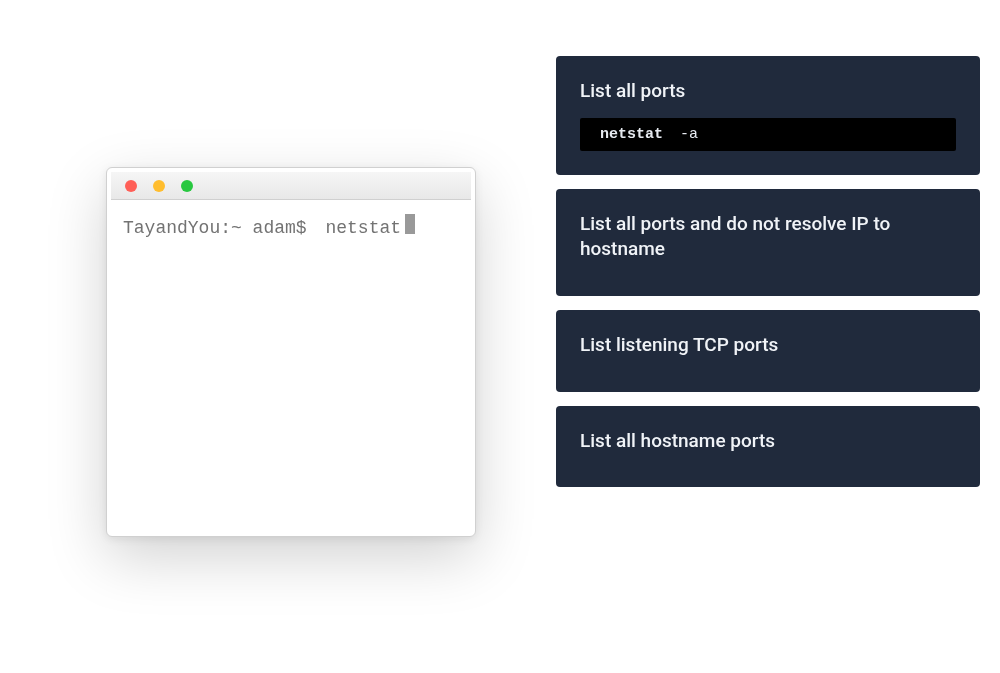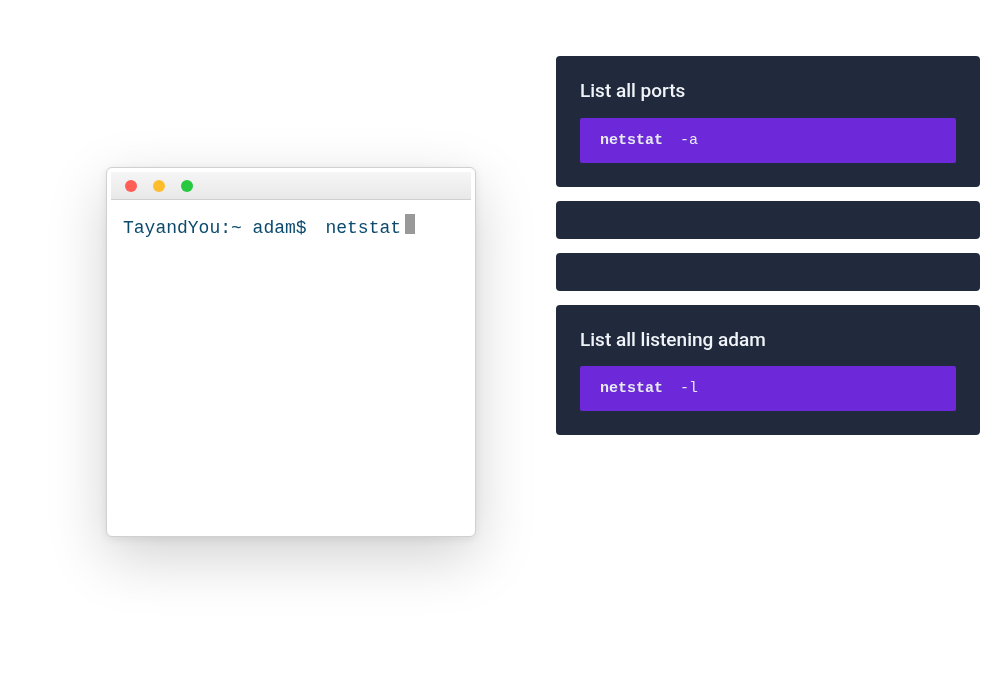--- a/index.html
+++ b/index.html
@@ -41,21 +41,21 @@
       border-radius: 50%;
       display: inline-block;
     }
     .tl-close { background: #ff5f57; }
     .tl-min   { background: #ffbd2e; }
     .tl-max   { background: #28c840; }
     .terminal-body {
       padding: 6px 8px;
       font-family: "Menlo", "Consolas", "Courier New", monospace;
       font-size: 18px;
-      color: #0c4a6e;
+      color: #737373;
       white-space: pre;
       line-height: 1.3;
     }
     .cursor {
       display: inline-block;
       width: 10px;
       height: 20px;
       background: #999;
       vertical-align: text-bottom;
       margin-left: 0px;
@@ -75,23 +75,23 @@
       padding: 18px 20px 20px 20px;
       color: #f0f3f7;
     }
     .card-title {
       font-size: 19px;
       font-weight: 500;
       margin-bottom: 14px;
       line-height: 1.35;
     }
     .card-code {
-      background: #6d28d9;
+      background: #000000;
       border-radius: 2px;
-      padding: 14px 16px;
+      padding: 8px 16px;
       font-family: "Menlo", "Consolas", "Courier New", monospace;
       font-size: 15px;
       color: #e6eaf0;
     }
     .card-code .cmd {
       font-weight: 700;
     }
   </style>
 </head>
 <body>
@@ -106,23 +106,24 @@
 </div>
 
 <div class="cards">
 
   <div class="card">
     <div class="card-title">List all ports</div>
     <div class="card-code"><span class="cmd">netstat</span><span> -a</span></div>
   </div>
 
   <div class="card">
+    <div class="card-title">List all ports and do not resolve IP to hostname</div>
   </div>
 
   <div class="card">
+    <div class="card-title">List listening TCP ports</div>
   </div>
 
   <div class="card">
-    <div class="card-title">List all listening adam</div>
-    <div class="card-code"><span class="cmd">netstat</span><span> -l</span></div>
+    <div class="card-title">List all hostname ports</div>
   </div>
 
 </div>
 
 </body></html>

